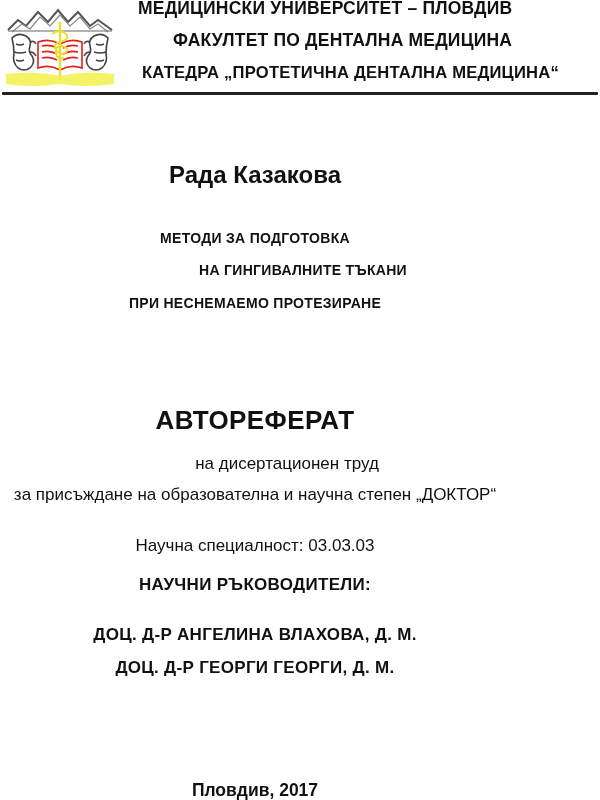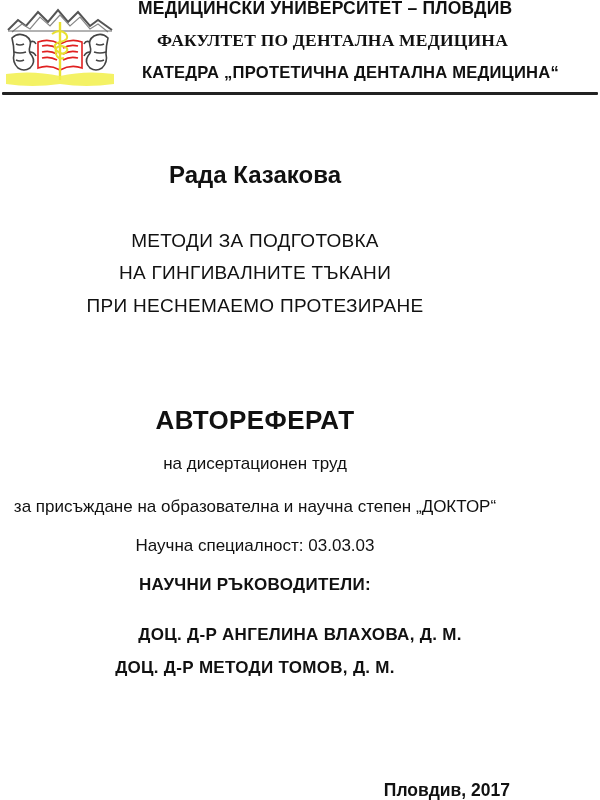--- a/index.html
+++ b/index.html
@@ -27,80 +27,79 @@
     }
     .hdr {
       position: absolute;
       font-weight: bold;
       font-size: 17.5px;
       letter-spacing: 0.2px;
       white-space: nowrap;
       line-height: 1;
     }
     .hdr1 { left: 138px; top: 0px; }
-    .hdr2 { left: 157px; top: 32px; font-family: Liberation Serif, serif; }
+    .hdr2 { left: 173px; top: 32px; }
     .hdr3 { left: 142px; top: 65px; font-size: 16.6px; }
     .rule {
       position: absolute;
       left: 2px;
       top: 92px;
       width: 596px;
       height: 3px;
       background: #222;
       border-radius: 1px;
     }
 
     .author {
       top: 163px;
       font-size: 24px;
       font-weight: bold;
       line-height: 1;
     }
     .title-line {
-      font-size: 19px;
-      font-weight: normal;
+      font-size: 14px;
+      font-weight: bold;
       line-height: 1;
       letter-spacing: 0.3px;
     }
     .t1 { top: 231px; }
-    .t2 { top: 263px; }
+    .t2 { top: 263px; margin-left: 48px; }
     .t3 { top: 296px; }
 
     .doctype {
       top: 407px;
       font-size: 26px;
       font-weight: bold;
       line-height: 1;
       letter-spacing: 0.4px;
     }
     .sub {
       font-size: 17px;
       line-height: 1;
       font-weight: normal;
     }
-    .s1 { top: 455px; }
-    .s2 { top: 486px; margin-top: 12px; }
+    .s1 { top: 455px; padding-left: 32px; }
+    .s2 { top: 486px; }
     .s3 { top: 517px; margin-top: 20px; }
 
     .sup {
       font-size: 17px;
       font-weight: bold;
       line-height: 1;
       letter-spacing: 0.3px;
     }
     .sp0 { top: 576px; }
-    .sp1 { top: 626px; padding-left: 45px; }
+    .sp1 { top: 626px; }
     .sp2 { top: 659px; }
 
     .footer {
       top: 782px;
       font-size: 17.5px;
       font-weight: bold;
       line-height: 1;
-      text-align: right;
     }
   </style>
 </head>
 <body>
 
 <svg class="logo" viewBox="0 0 112 84" xmlns="http://www.w3.org/2000/svg">
 
   <polyline points="4,26 14,16 22,22 34,8 44,18 54,6 64,18 74,8 86,22 94,16 108,26" fill="none" stroke="#555" stroke-width="2"></polyline>
   <polyline points="8,28 18,20 26,25 36,13 46,22 56,11 66,22 76,13 86,25 94,20 104,28" fill="none" stroke="#888" stroke-width="1.2"></polyline>
   <line x1="4" y1="27" x2="108" y2="27" stroke="#666" stroke-width="1"></line>
@@ -146,16 +145,16 @@
 
 <div>
   <div class="abs sub s1">на дисертационен труд</div>
   <div class="abs sub s2">за присъждане на образователна и научна степен „ДОКТОР“</div>
   <div class="abs sub s3">Научна специалност: 03.03.03</div>
 </div>
 
 <div>
   <div class="abs sup sp0">НАУЧНИ РЪКОВОДИТЕЛИ:</div>
   <div class="abs sup sp1">ДОЦ. Д-Р АНГЕЛИНА ВЛАХОВА, Д. М.</div>
-  <div class="abs sup sp2">ДОЦ. Д-Р МЕТОДИ ТОМОВ, Д. М.</div>
+  <div class="abs sup sp2">ДОЦ. Д-Р ГЕОРГИ ГЕОРГИ, Д. М.</div>
 </div>
 
 <div class="abs footer">Пловдив, 2017</div>
 
 </body></html>

